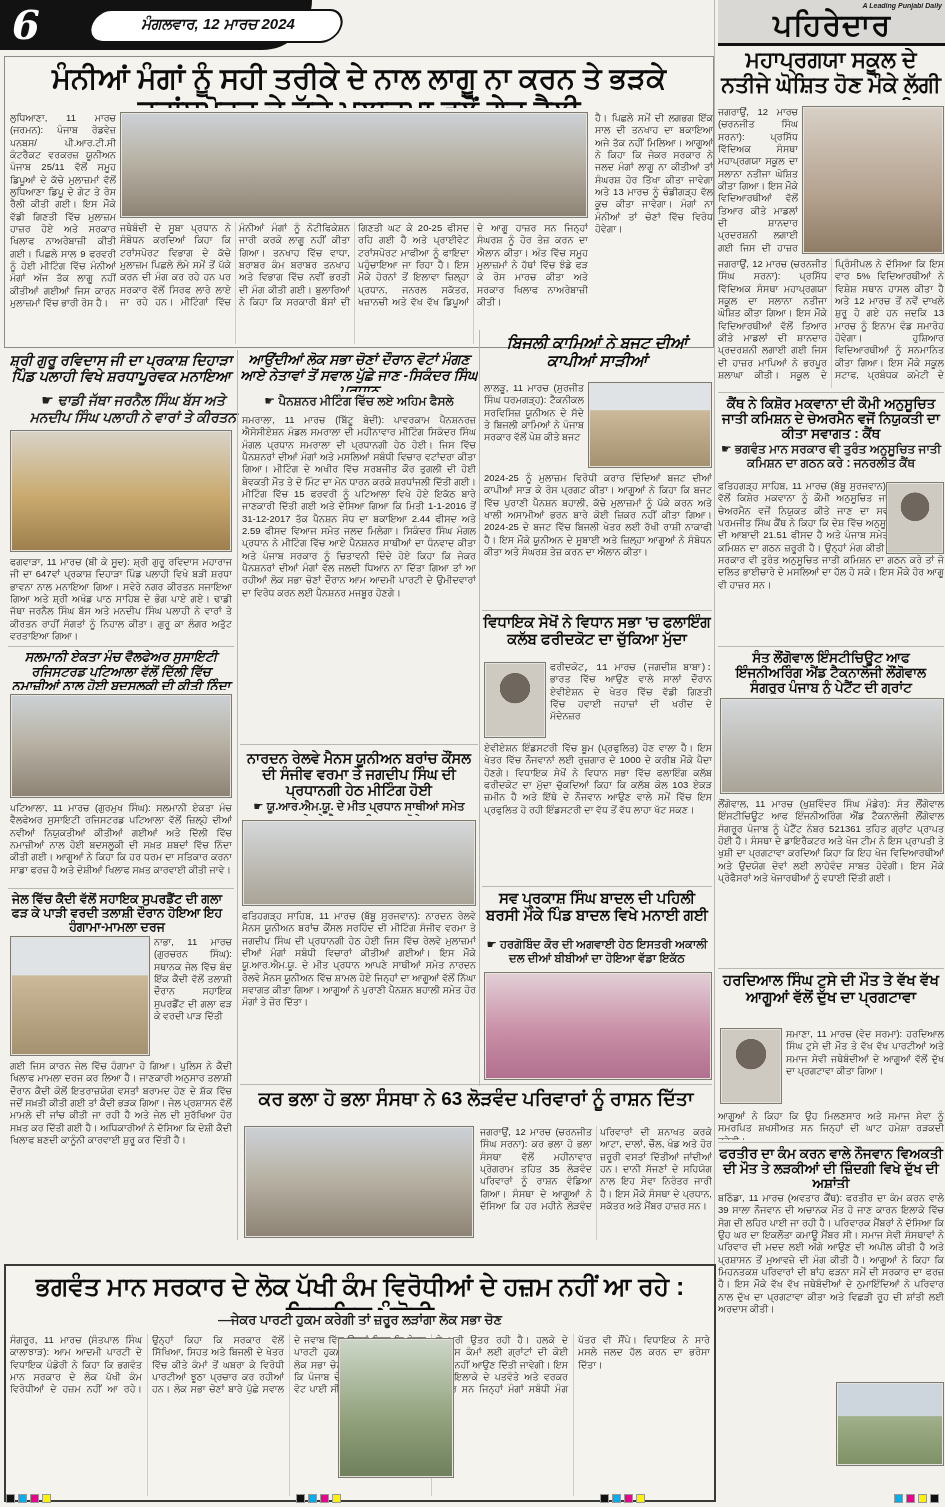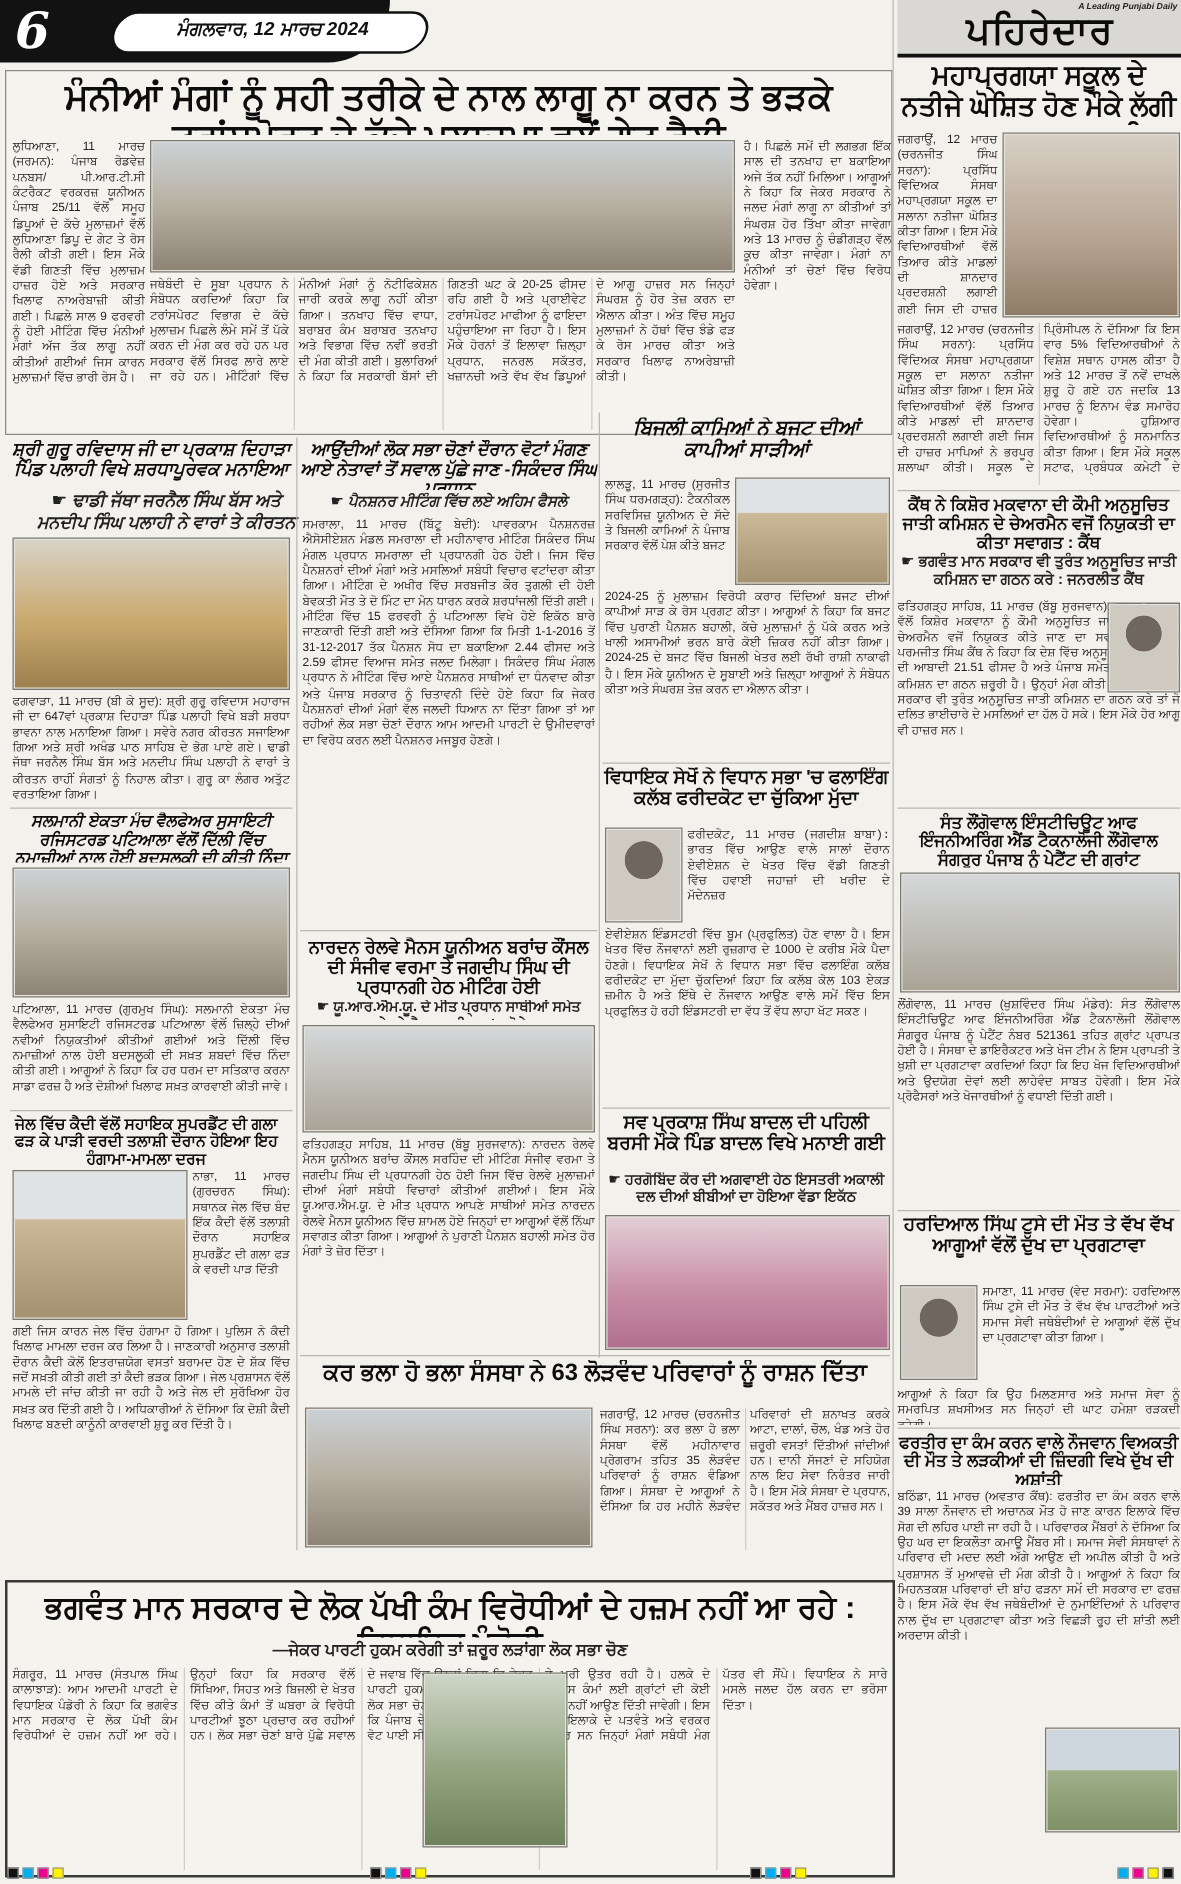--- a/index.html
+++ b/index.html
@@ -85,21 +85,21 @@
 <div class="abs bodytxt" style="left:10px;top:802px;width:222px;height:84px;">ਪਟਿਆਲਾ, 11 ਮਾਰਚ (ਗੁਰਮੁਖ ਸਿੰਘ): ਸਲਮਾਨੀ ਏਕਤਾ ਮੰਚ ਵੈਲਫੇਅਰ ਸੁਸਾਇਟੀ ਰਜਿਸਟਰਡ ਪਟਿਆਲਾ ਵੱਲੋਂ ਜ਼ਿਲ੍ਹੇ ਦੀਆਂ ਨਵੀਆਂ ਨਿਯੁਕਤੀਆਂ ਕੀਤੀਆਂ ਗਈਆਂ ਅਤੇ ਦਿੱਲੀ ਵਿੱਚ ਨਮਾਜ਼ੀਆਂ ਨਾਲ ਹੋਈ ਬਦਸਲੂਕੀ ਦੀ ਸਖ਼ਤ ਸ਼ਬਦਾਂ ਵਿੱਚ ਨਿੰਦਾ ਕੀਤੀ ਗਈ। ਆਗੂਆਂ ਨੇ ਕਿਹਾ ਕਿ ਹਰ ਧਰਮ ਦਾ ਸਤਿਕਾਰ ਕਰਨਾ ਸਾਡਾ ਫਰਜ਼ ਹੈ ਅਤੇ ਦੋਸ਼ੀਆਂ ਖਿਲਾਫ ਸਖ਼ਤ ਕਾਰਵਾਈ ਕੀਤੀ ਜਾਵੇ।</div>
 <div class="abs hline" style="left:8px;top:888px;width:226px;"></div>
 
 <div class="abs hl" style="left:4px;top:892px;width:226px;height:40px;font-size:12.5px;">ਜੇਲ ਵਿੱਚ ਕੈਦੀ ਵੱਲੋਂ ਸਹਾਇਕ ਸੁਪਰਡੈਂਟ ਦੀ ਗਲਾ ਫੜ ਕੇ ਪਾੜੀ ਵਰਦੀ ਤਲਾਸ਼ੀ ਦੌਰਾਨ ਹੋਇਆ ਇਹ ਹੰਗਾਮਾ-ਮਾਮਲਾ ਦਰਜ</div>
 <div class="abs photo p-build" style="left:10px;top:936px;width:140px;height:120px;"></div>
 <div class="abs bodytxt" style="left:154px;top:936px;width:78px;height:120px;">ਨਾਭਾ, 11 ਮਾਰਚ (ਗੁਰਚਰਨ ਸਿੰਘ): ਸਥਾਨਕ ਜੇਲ ਵਿੱਚ ਬੰਦ ਇੱਕ ਕੈਦੀ ਵੱਲੋਂ ਤਲਾਸ਼ੀ ਦੌਰਾਨ ਸਹਾਇਕ ਸੁਪਰਡੈਂਟ ਦੀ ਗਲਾ ਫੜ ਕੇ ਵਰਦੀ ਪਾੜ ਦਿੱਤੀ</div>
 <div class="abs bodytxt" style="left:10px;top:1060px;width:222px;height:180px;">ਗਈ ਜਿਸ ਕਾਰਨ ਜੇਲ ਵਿੱਚ ਹੰਗਾਮਾ ਹੋ ਗਿਆ। ਪੁਲਿਸ ਨੇ ਕੈਦੀ ਖਿਲਾਫ ਮਾਮਲਾ ਦਰਜ ਕਰ ਲਿਆ ਹੈ। ਜਾਣਕਾਰੀ ਅਨੁਸਾਰ ਤਲਾਸ਼ੀ ਦੌਰਾਨ ਕੈਦੀ ਕੋਲੋਂ ਇਤਰਾਜ਼ਯੋਗ ਵਸਤਾਂ ਬਰਾਮਦ ਹੋਣ ਦੇ ਸ਼ੱਕ ਵਿੱਚ ਜਦੋਂ ਸਖ਼ਤੀ ਕੀਤੀ ਗਈ ਤਾਂ ਕੈਦੀ ਭੜਕ ਗਿਆ। ਜੇਲ ਪ੍ਰਸ਼ਾਸਨ ਵੱਲੋਂ ਮਾਮਲੇ ਦੀ ਜਾਂਚ ਕੀਤੀ ਜਾ ਰਹੀ ਹੈ ਅਤੇ ਜੇਲ ਦੀ ਸੁਰੱਖਿਆ ਹੋਰ ਸਖ਼ਤ ਕਰ ਦਿੱਤੀ ਗਈ ਹੈ। ਅਧਿਕਾਰੀਆਂ ਨੇ ਦੱਸਿਆ ਕਿ ਦੋਸ਼ੀ ਕੈਦੀ ਖਿਲਾਫ ਬਣਦੀ ਕਾਨੂੰਨੀ ਕਾਰਵਾਈ ਸ਼ੁਰੂ ਕਰ ਦਿੱਤੀ ਹੈ।</div>
 
 <div class="abs vline" style="left:237px;top:350px;height:890px;"></div>
 <div class="abs hl" style="left:240px;top:352px;width:238px;height:40px;font-size:14px;font-style:italic;">ਆਉਂਦੀਆਂ ਲੋਕ ਸਭਾ ਚੋਣਾਂ ਦੌਰਾਨ ਵੋਟਾਂ ਮੰਗਣ ਆਏ ਨੇਤਾਵਾਂ ਤੋਂ ਸਵਾਲ ਪੁੱਛੇ ਜਾਣ -ਸਿਕੰਦਰ ਸਿੰਘ ਪ੍ਰਧਾਨ</div>
-<div class="abs sub" style="left:240px;top:394px;width:238px;height:16px;font-size:12px;font-style:italic;">☛ ਪੈਨਸ਼ਨਰ ਮੀਟਿੰਗ ਵਿੱਚ ਲਏ ਅਹਿਮ ਫੈਸਲੇ</div>
+<div class="abs sub" style="left:240px;top:394px;width:238px;height:16px;font-size:12px;">☛ ਪੈਨਸ਼ਨਰ ਮੀਟਿੰਗ ਵਿੱਚ ਲਏ ਅਹਿਮ ਫੈਸਲੇ</div>
 <div class="abs bodytxt" style="left:242px;top:414px;width:234px;height:326px;">ਸਮਰਾਲਾ, 11 ਮਾਰਚ (ਬਿੱਟੂ ਬੇਦੀ): ਪਾਵਰਕਾਮ ਪੈਨਸ਼ਨਰਜ਼ ਐਸੋਸੀਏਸ਼ਨ ਮੰਡਲ ਸਮਰਾਲਾ ਦੀ ਮਹੀਨਾਵਾਰ ਮੀਟਿੰਗ ਸਿਕੰਦਰ ਸਿੰਘ ਮੰਗਲ ਪ੍ਰਧਾਨ ਸਮਰਾਲਾ ਦੀ ਪ੍ਰਧਾਨਗੀ ਹੇਠ ਹੋਈ। ਜਿਸ ਵਿੱਚ ਪੈਨਸ਼ਨਰਾਂ ਦੀਆਂ ਮੰਗਾਂ ਅਤੇ ਮਸਲਿਆਂ ਸਬੰਧੀ ਵਿਚਾਰ ਵਟਾਂਦਰਾ ਕੀਤਾ ਗਿਆ। ਮੀਟਿੰਗ ਦੇ ਅਖੀਰ ਵਿੱਚ ਸਰਬਜੀਤ ਕੌਰ ਤੁਗਲੀ ਦੀ ਹੋਈ ਬੇਵਕਤੀ ਮੌਤ ਤੇ ਦੋ ਮਿੰਟ ਦਾ ਮੋਨ ਧਾਰਨ ਕਰਕੇ ਸ਼ਰਧਾਂਜਲੀ ਦਿੱਤੀ ਗਈ। ਮੀਟਿੰਗ ਵਿੱਚ 15 ਫਰਵਰੀ ਨੂੰ ਪਟਿਆਲਾ ਵਿਖੇ ਹੋਏ ਇਕੱਠ ਬਾਰੇ ਜਾਣਕਾਰੀ ਦਿੱਤੀ ਗਈ ਅਤੇ ਦੱਸਿਆ ਗਿਆ ਕਿ ਮਿਤੀ 1-1-2016 ਤੋਂ 31-12-2017 ਤੱਕ ਪੈਨਸ਼ਨ ਸੋਧ ਦਾ ਬਕਾਇਆ 2.44 ਫੀਸਦ ਅਤੇ 2.59 ਫੀਸਦ ਵਿਆਜ ਸਮੇਤ ਜਲਦ ਮਿਲੇਗਾ। ਸਿਕੰਦਰ ਸਿੰਘ ਮੰਗਲ ਪ੍ਰਧਾਨ ਨੇ ਮੀਟਿੰਗ ਵਿੱਚ ਆਏ ਪੈਨਸ਼ਨਰ ਸਾਥੀਆਂ ਦਾ ਧੰਨਵਾਦ ਕੀਤਾ ਅਤੇ ਪੰਜਾਬ ਸਰਕਾਰ ਨੂੰ ਚਿਤਾਵਨੀ ਦਿੰਦੇ ਹੋਏ ਕਿਹਾ ਕਿ ਜੇਕਰ ਪੈਨਸ਼ਨਰਾਂ ਦੀਆਂ ਮੰਗਾਂ ਵੱਲ ਜਲਦੀ ਧਿਆਨ ਨਾ ਦਿੱਤਾ ਗਿਆ ਤਾਂ ਆ ਰਹੀਆਂ ਲੋਕ ਸਭਾ ਚੋਣਾਂ ਦੌਰਾਨ ਆਮ ਆਦਮੀ ਪਾਰਟੀ ਦੇ ਉਮੀਦਵਾਰਾਂ ਦਾ ਵਿਰੋਧ ਕਰਨ ਲਈ ਪੈਨਸ਼ਨਰ ਮਜਬੂਰ ਹੋਣਗੇ।</div>
 <div class="abs hline" style="left:240px;top:744px;width:238px;"></div>
 
 <div class="abs hl" style="left:240px;top:750px;width:238px;height:50px;font-size:14.5px;">ਨਾਰਦਨ ਰੇਲਵੇ ਮੈਨਸ ਯੂਨੀਅਨ ਬਰਾਂਚ ਕੌਂਸਲ ਦੀ ਸੰਜੀਵ ਵਰਮਾ ਤੇ ਜਗਦੀਪ ਸਿੰਘ ਦੀ ਪ੍ਰਧਾਨਗੀ ਹੇਠ ਮੀਟਿੰਗ ਹੋਈ</div>
 <div class="abs sub" style="left:240px;top:800px;width:238px;height:16px;font-size:11.5px;">☛ ਯੂ.ਆਰ.ਐਮ.ਯੂ. ਦੇ ਮੀਤ ਪ੍ਰਧਾਨ ਸਾਥੀਆਂ ਸਮੇਤ ਨਾਰਦਨ ਰੇਲਵੇ ਮੈਨਸ ਯੂਨੀਅਨ 'ਚ ਹੋਏ ਸ਼ਾਮਲ</div>
 <div class="abs photo p-plain" style="left:242px;top:820px;width:234px;height:86px;"></div>
 <div class="abs bodytxt" style="left:242px;top:910px;width:234px;height:172px;">ਫਤਿਹਗੜ੍ਹ ਸਾਹਿਬ, 11 ਮਾਰਚ (ਬੱਬੂ ਸੁਰਜਵਾਨ): ਨਾਰਦਨ ਰੇਲਵੇ ਮੈਨਸ ਯੂਨੀਅਨ ਬਰਾਂਚ ਕੌਂਸਲ ਸਰਹਿੰਦ ਦੀ ਮੀਟਿੰਗ ਸੰਜੀਵ ਵਰਮਾ ਤੇ ਜਗਦੀਪ ਸਿੰਘ ਦੀ ਪ੍ਰਧਾਨਗੀ ਹੇਠ ਹੋਈ ਜਿਸ ਵਿੱਚ ਰੇਲਵੇ ਮੁਲਾਜ਼ਮਾਂ ਦੀਆਂ ਮੰਗਾਂ ਸਬੰਧੀ ਵਿਚਾਰਾਂ ਕੀਤੀਆਂ ਗਈਆਂ। ਇਸ ਮੌਕੇ ਯੂ.ਆਰ.ਐਮ.ਯੂ. ਦੇ ਮੀਤ ਪ੍ਰਧਾਨ ਆਪਣੇ ਸਾਥੀਆਂ ਸਮੇਤ ਨਾਰਦਨ ਰੇਲਵੇ ਮੈਨਸ ਯੂਨੀਅਨ ਵਿੱਚ ਸ਼ਾਮਲ ਹੋਏ ਜਿਨ੍ਹਾਂ ਦਾ ਆਗੂਆਂ ਵੱਲੋਂ ਨਿੱਘਾ ਸਵਾਗਤ ਕੀਤਾ ਗਿਆ। ਆਗੂਆਂ ਨੇ ਪੁਰਾਣੀ ਪੈਨਸ਼ਨ ਬਹਾਲੀ ਸਮੇਤ ਹੋਰ ਮੰਗਾਂ ਤੇ ਜ਼ੋਰ ਦਿੱਤਾ।</div>
 
 <div class="abs vline" style="left:479px;top:330px;height:756px;"></div>
 <div class="abs hl" style="left:482px;top:334px;width:230px;height:44px;font-size:16px;font-style:italic;">ਬਿਜਲੀ ਕਾਮਿਆਂ ਨੇ ਬਜਟ ਦੀਆਂ ਕਾਪੀਆਂ ਸਾੜੀਆਂ</div>

